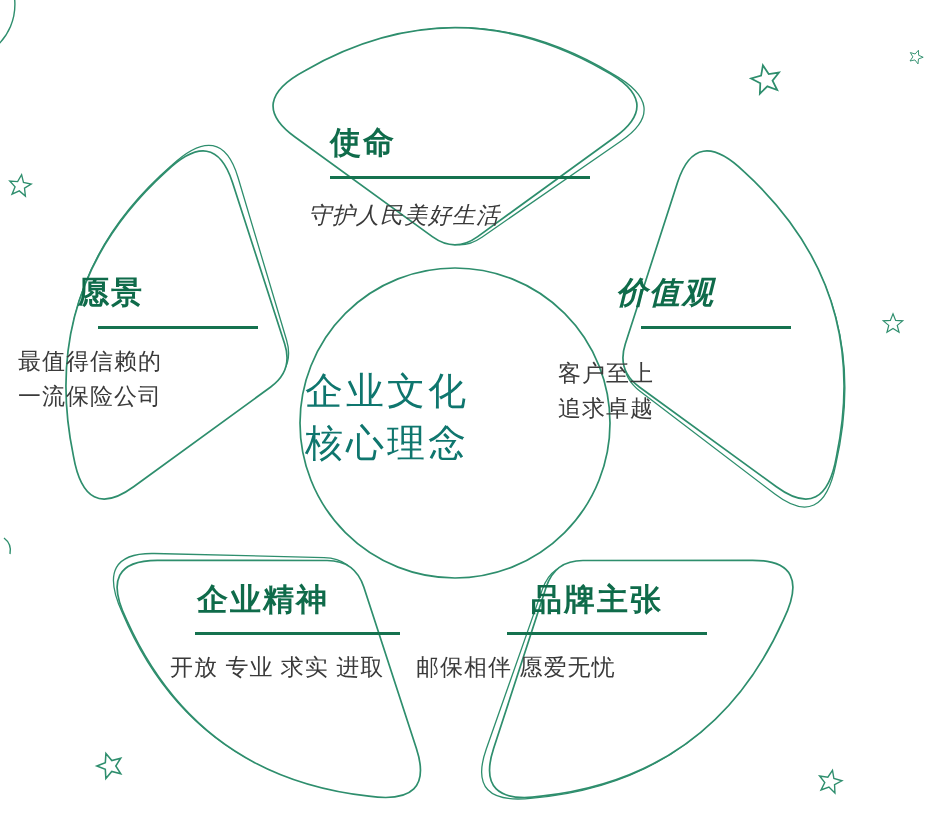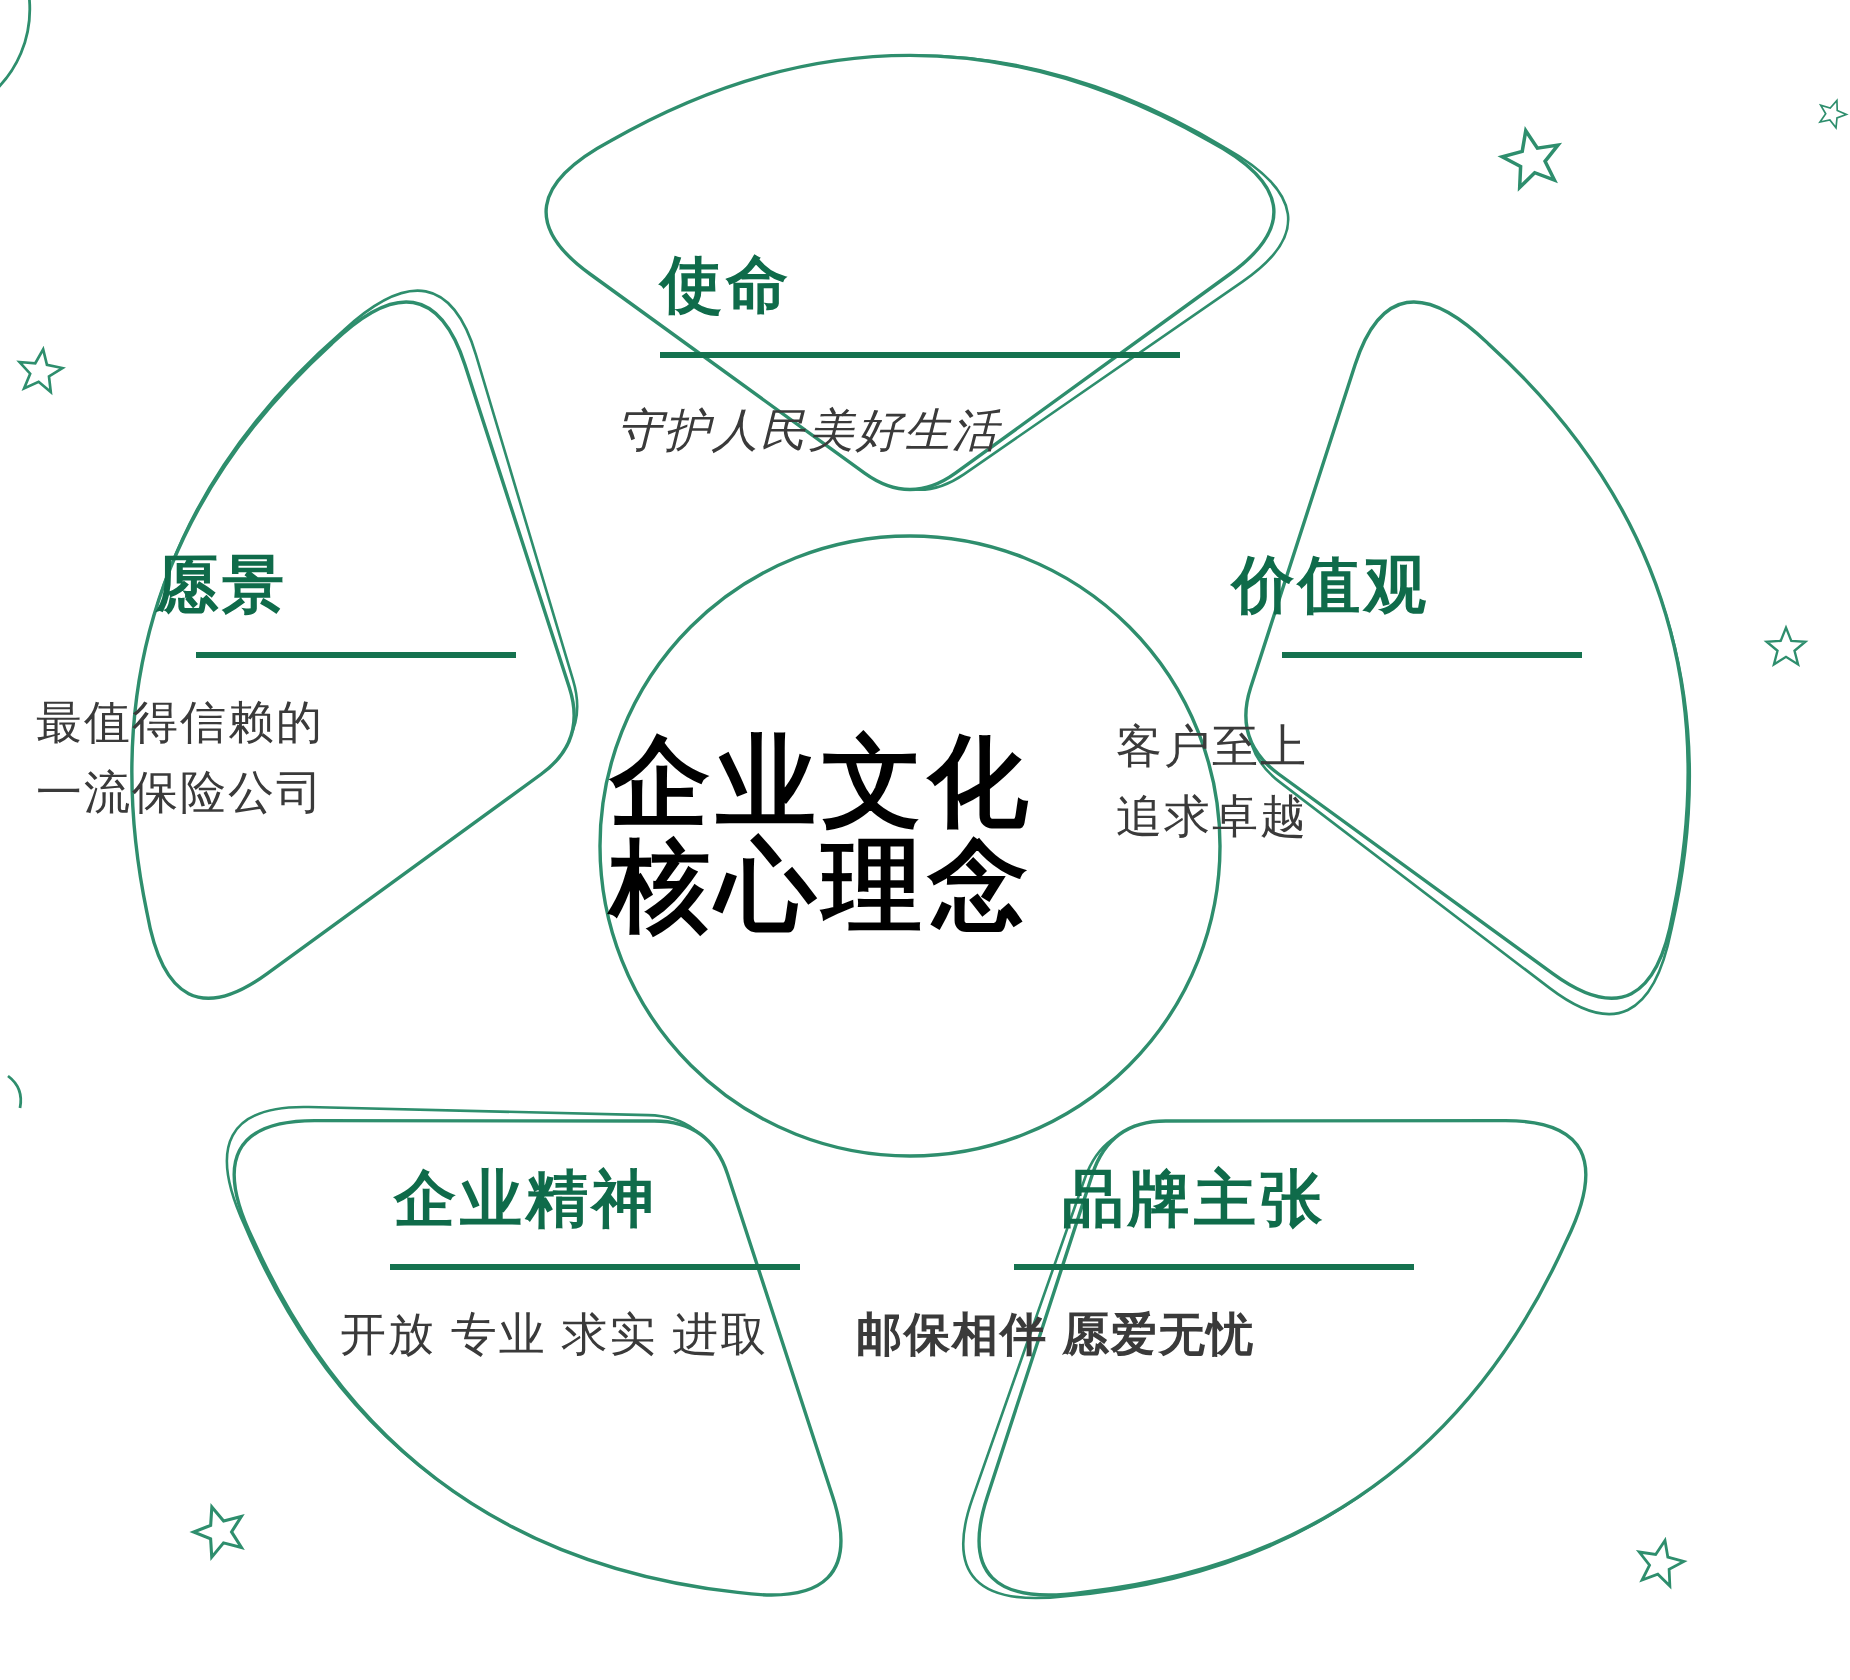--- a/index.html
+++ b/index.html
@@ -35,23 +35,23 @@
     height: 3px;
     background: #15724f;
   }
   .petal-sub {
     color: #3a3a3a;
     font-size: 23px;
     letter-spacing: 1px;
     line-height: 35px;
   }
   .center-title {
-    color: #000000;
-    font-weight: 700;
-    font-size: 50px;
+    color: #0f766e;
+    font-weight: 400;
+    font-size: 38px;
     letter-spacing: 3px;
     line-height: 52px;
   }
 </style>
 </head>
 <body>
 
 <div class="stage">
 
   <svg width="925" height="840" viewBox="0 0 925 840">
@@ -86,40 +86,40 @@
       <use href="#star" transform="translate(916 57) rotate(20) scale(0.6)"></use>
       <path d="M 14,-6 C 18,18 8,38 -8,50"></path>
       <path d="M 4,538 q 8,6 6,16"></path>
     </g>
   </svg>
 
   <div class="txt petal-title" style="left:330px; top:126px; width:260px;">使命</div>
   <div class="underline" style="left:330px; top:176px; width:260px;"></div>
   <div class="txt petal-sub" style="left:308px; top:198px; width:300px;font-style:italic;">守护人民美好生活</div>
 
-  <div class="txt petal-title" style="left:616px; top:276px; width:200px;">价值观</div>
+  <div class="txt petal-title" style="left:616px; top:276px; width:200px;font-style:italic;">价值观</div>
   <div class="underline" style="left:641px; top:326px; width:150px;"></div>
   <div class="txt petal-sub" style="left:558px; top:356px; width:300px;">
     <div>客户至上</div>
     <div>追求卓越</div>
   </div>
 
   <div class="txt petal-title" style="left:78px; top:276px; width:200px;">愿景</div>
   <div class="underline" style="left:98px; top:326px; width:160px;"></div>
   <div class="txt petal-sub" style="left:18px; top:344px; width:300px;">
     <div>最值得信赖的</div>
     <div>一流保险公司</div>
   </div>
 
   <div class="txt petal-title" style="left:197px; top:583px; width:200px;">企业精神</div>
   <div class="underline" style="left:195px; top:632px; width:205px;"></div>
   <div class="txt petal-sub" style="left:170px; top:650px; width:300px;">开放 专业 求实 进取</div>
 
   <div class="txt petal-title" style="left:531px; top:583px; width:200px;">品牌主张</div>
   <div class="underline" style="left:507px; top:632px; width:200px;"></div>
-  <div class="txt petal-sub" style="left:428px; top:650px; width:300px;font-weight:bold;">邮保相伴 愿爱无忧</div>
+  <div class="txt petal-sub" style="left:416px; top:650px; width:300px;">邮保相伴 愿爱无忧</div>
 
   <div class="txt center-title" style="left:305px; top:365px; width:300px;">
     <div>企业文化</div>
     <div>核心理念</div>
   </div>
 
 </div>
 
 </body></html>

